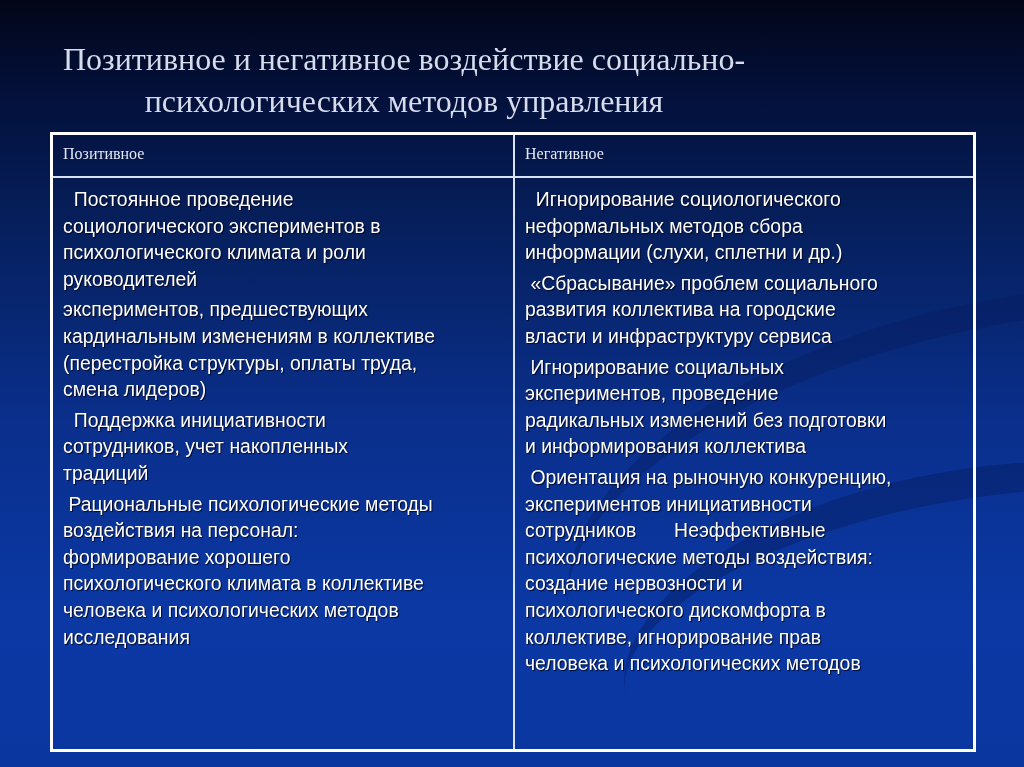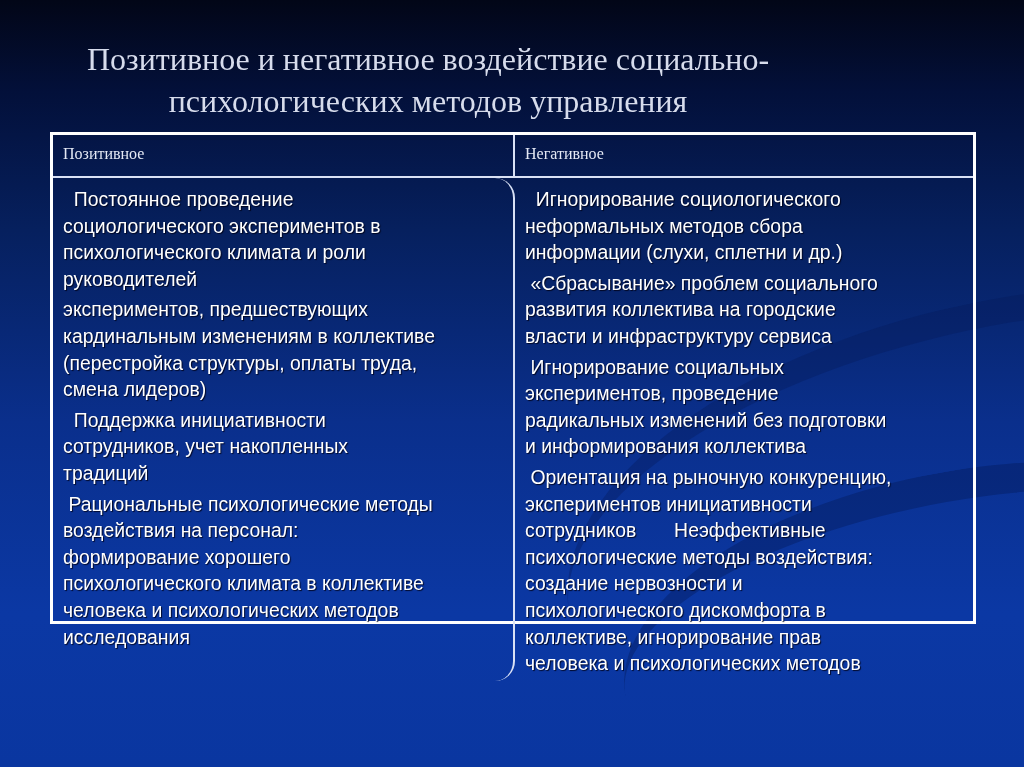--- a/index.html
+++ b/index.html
@@ -33,29 +33,28 @@
       position: absolute;
       left: 0;
       top: 38px;
       width: 808px;
       text-align: center;
       color: #d7dcec;
       font-family: "Liberation Serif", "DejaVu Serif", serif;
       font-size: 32px;
       line-height: 42px;
       letter-spacing: 0px;
-      margin-left: 24px;
     }
     .title div { white-space: nowrap; }
     .table {
       position: absolute;
       left: 50px;
       top: 132px;
       width: 926px;
-      height: 492px;
+      height: 620px;
       border: 3px solid #ffffff;
       box-sizing: border-box;
       display: grid;
       grid-template-columns: 462px 1fr;
       grid-template-rows: 43px 1fr;
     }
     .cell {
       box-sizing: border-box;
       color: #ffffff;
     }
@@ -65,21 +64,20 @@
       font-size: 16px;
       color: #e4e8f4;
       padding: 10px 0 0 10px;
     }
     .hdr.left, .body.left { border-right: 2px solid #d9e1f5; }
     .body {
       padding: 8px 6px 0 10px;
       font-size: 19.4px;
       line-height: 26.6px;
       text-shadow: 1px 1px 1px rgba(0, 0, 20, 0.85);
-      border-radius: 20px;
     }
     .item { margin-bottom: 4px; }
     .item .ln { display: block; white-space: nowrap; }
   </style>
 </head>
 <body>
 
 <div class="swoosh s1"></div>
 <div class="swoosh s2"></div>
 

